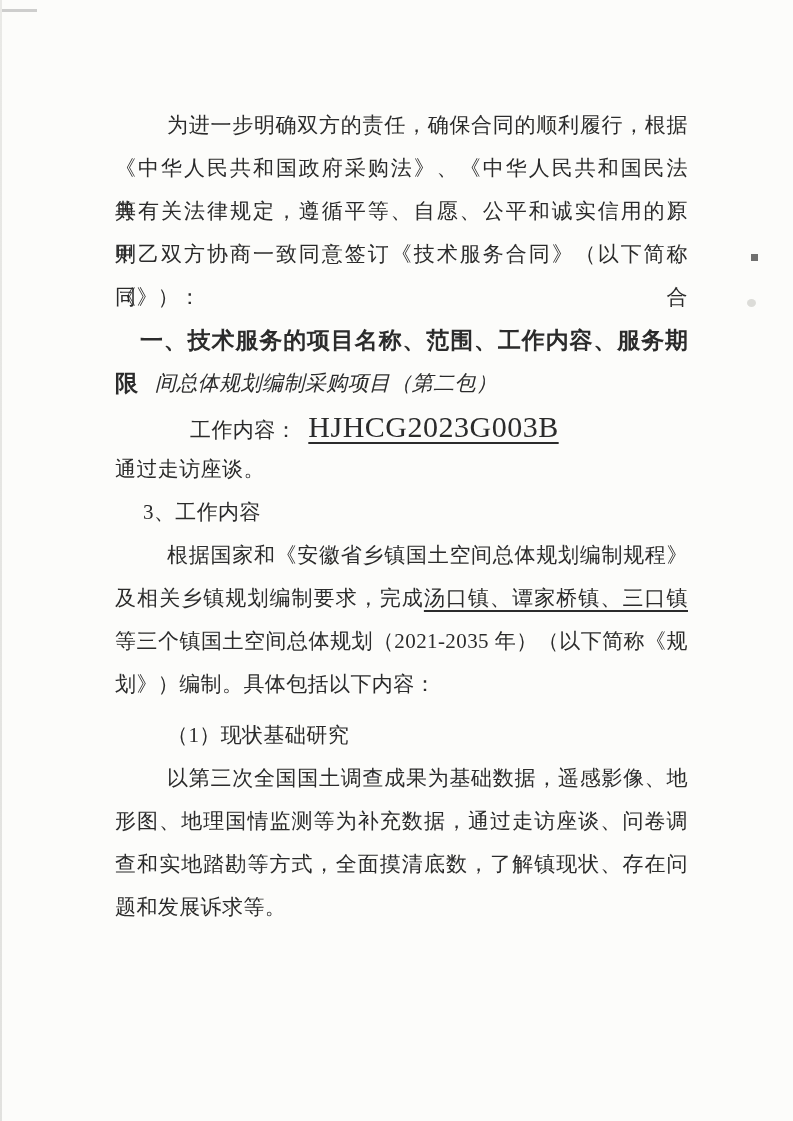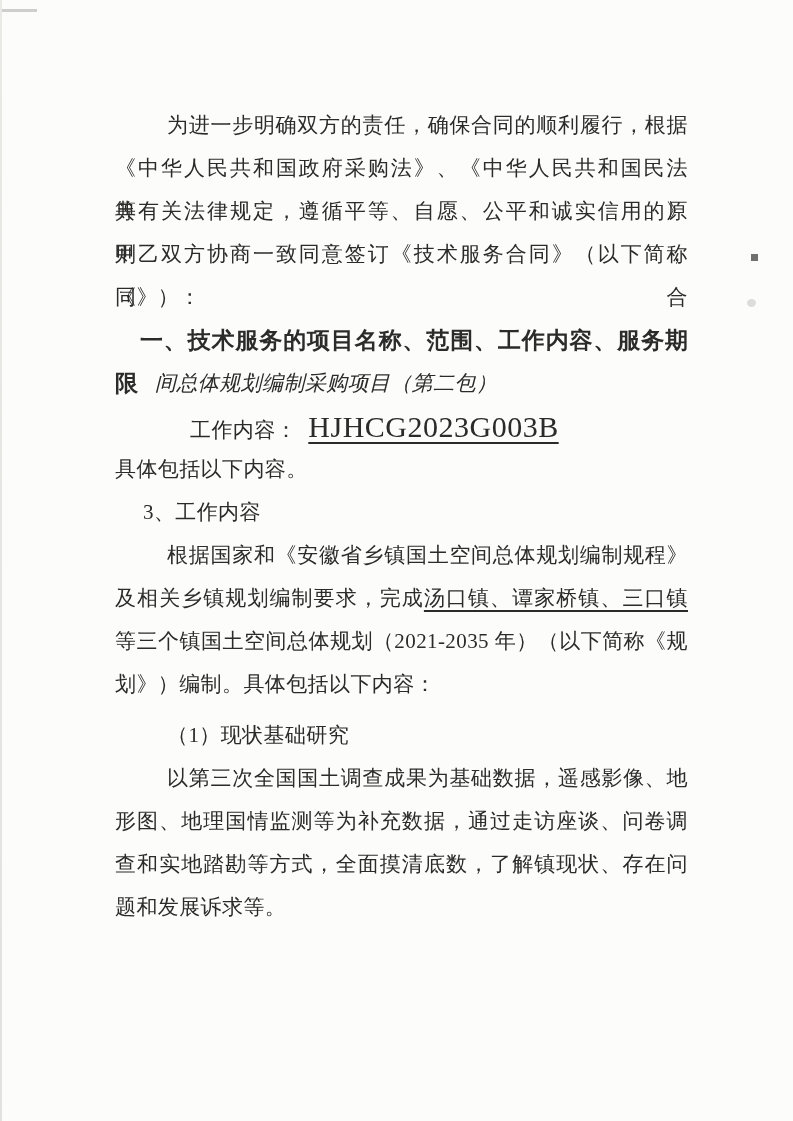--- a/index.html
+++ b/index.html
@@ -90,21 +90,21 @@
 
   <div class="doc">
       <div class="line just" style="text-indent: 52px;"><span class="">为进一步明确双方的责任，确保合同的顺利履行，根据</span></div>
       <div class="line just" style="text-indent: 0px;"><span class="">《中华人民共和国政府采购法》、《中华人民共和国民法典》</span></div>
       <div class="line just" style="text-indent: 0px;"><span class="">等有关法律规定，遵循平等、自愿、公平和诚实信用的原则，</span></div>
       <div class="line just" style="text-indent: 0px;"><span class="">甲乙双方协商一致同意签订《技术服务合同》（以下简称《合</span></div>
       <div class="line" style="text-indent: 0px;"><span class="">同》）：</span></div>
       <div class="line just heading" style="text-indent: 25px;"><span class="">一、技术服务的项目名称、范围、工作内容、服务期限</span></div>
       <div class="line" style="text-indent: 40px; font-style: italic;"><span class="">间总体规划编制采购项目（第二包）</span></div>
       <div class="line" style="text-indent: 75px;"><span class="">工作内容：  </span><span class="u latin">HJHCG2023G003B</span></div>
-      <div class="line" style="text-indent: 0px;"><span class="">具体包括以下内容。</span></div>
+      <div class="line" style="text-indent: 0px;"><span class="">通过走访座谈。</span></div>
       <div class="line" style="text-indent: 28px;"><span class="">3、工作内容</span></div>
       <div class="line just" style="text-indent: 52px;"><span class="">根据国家和《安徽省乡镇国土空间总体规划编制规程》</span></div>
       <div class="line just" style="text-indent: 0px;"><span class="">及相关乡镇规划编制要求，完成</span><span class="u ">汤口镇、谭家桥镇、三口镇</span></div>
       <div class="line just" style="text-indent: 0px;"><span class="">等三个镇国土空间总体规划（2021-2035 年）（以下简称《规</span></div>
       <div class="line" style="text-indent: 0px;"><span class="">划》）编制。具体包括以下内容：</span></div>
       <div class="line" style="text-indent: 52px; margin-top: 8px; font-family: Liberation Serif, serif;"><span class="">（1）现状基础研究</span></div>
       <div class="line just" style="text-indent: 52px;"><span class="">以第三次全国国土调查成果为基础数据，遥感影像、地</span></div>
       <div class="line just" style="text-indent: 0px;"><span class="">形图、地理国情监测等为补充数据，通过走访座谈、问卷调</span></div>
       <div class="line just" style="text-indent: 0px;"><span class="">查和实地踏勘等方式，全面摸清底数，了解镇现状、存在问</span></div>
       <div class="line" style="text-indent: 0px;"><span class="">题和发展诉求等。</span></div>

